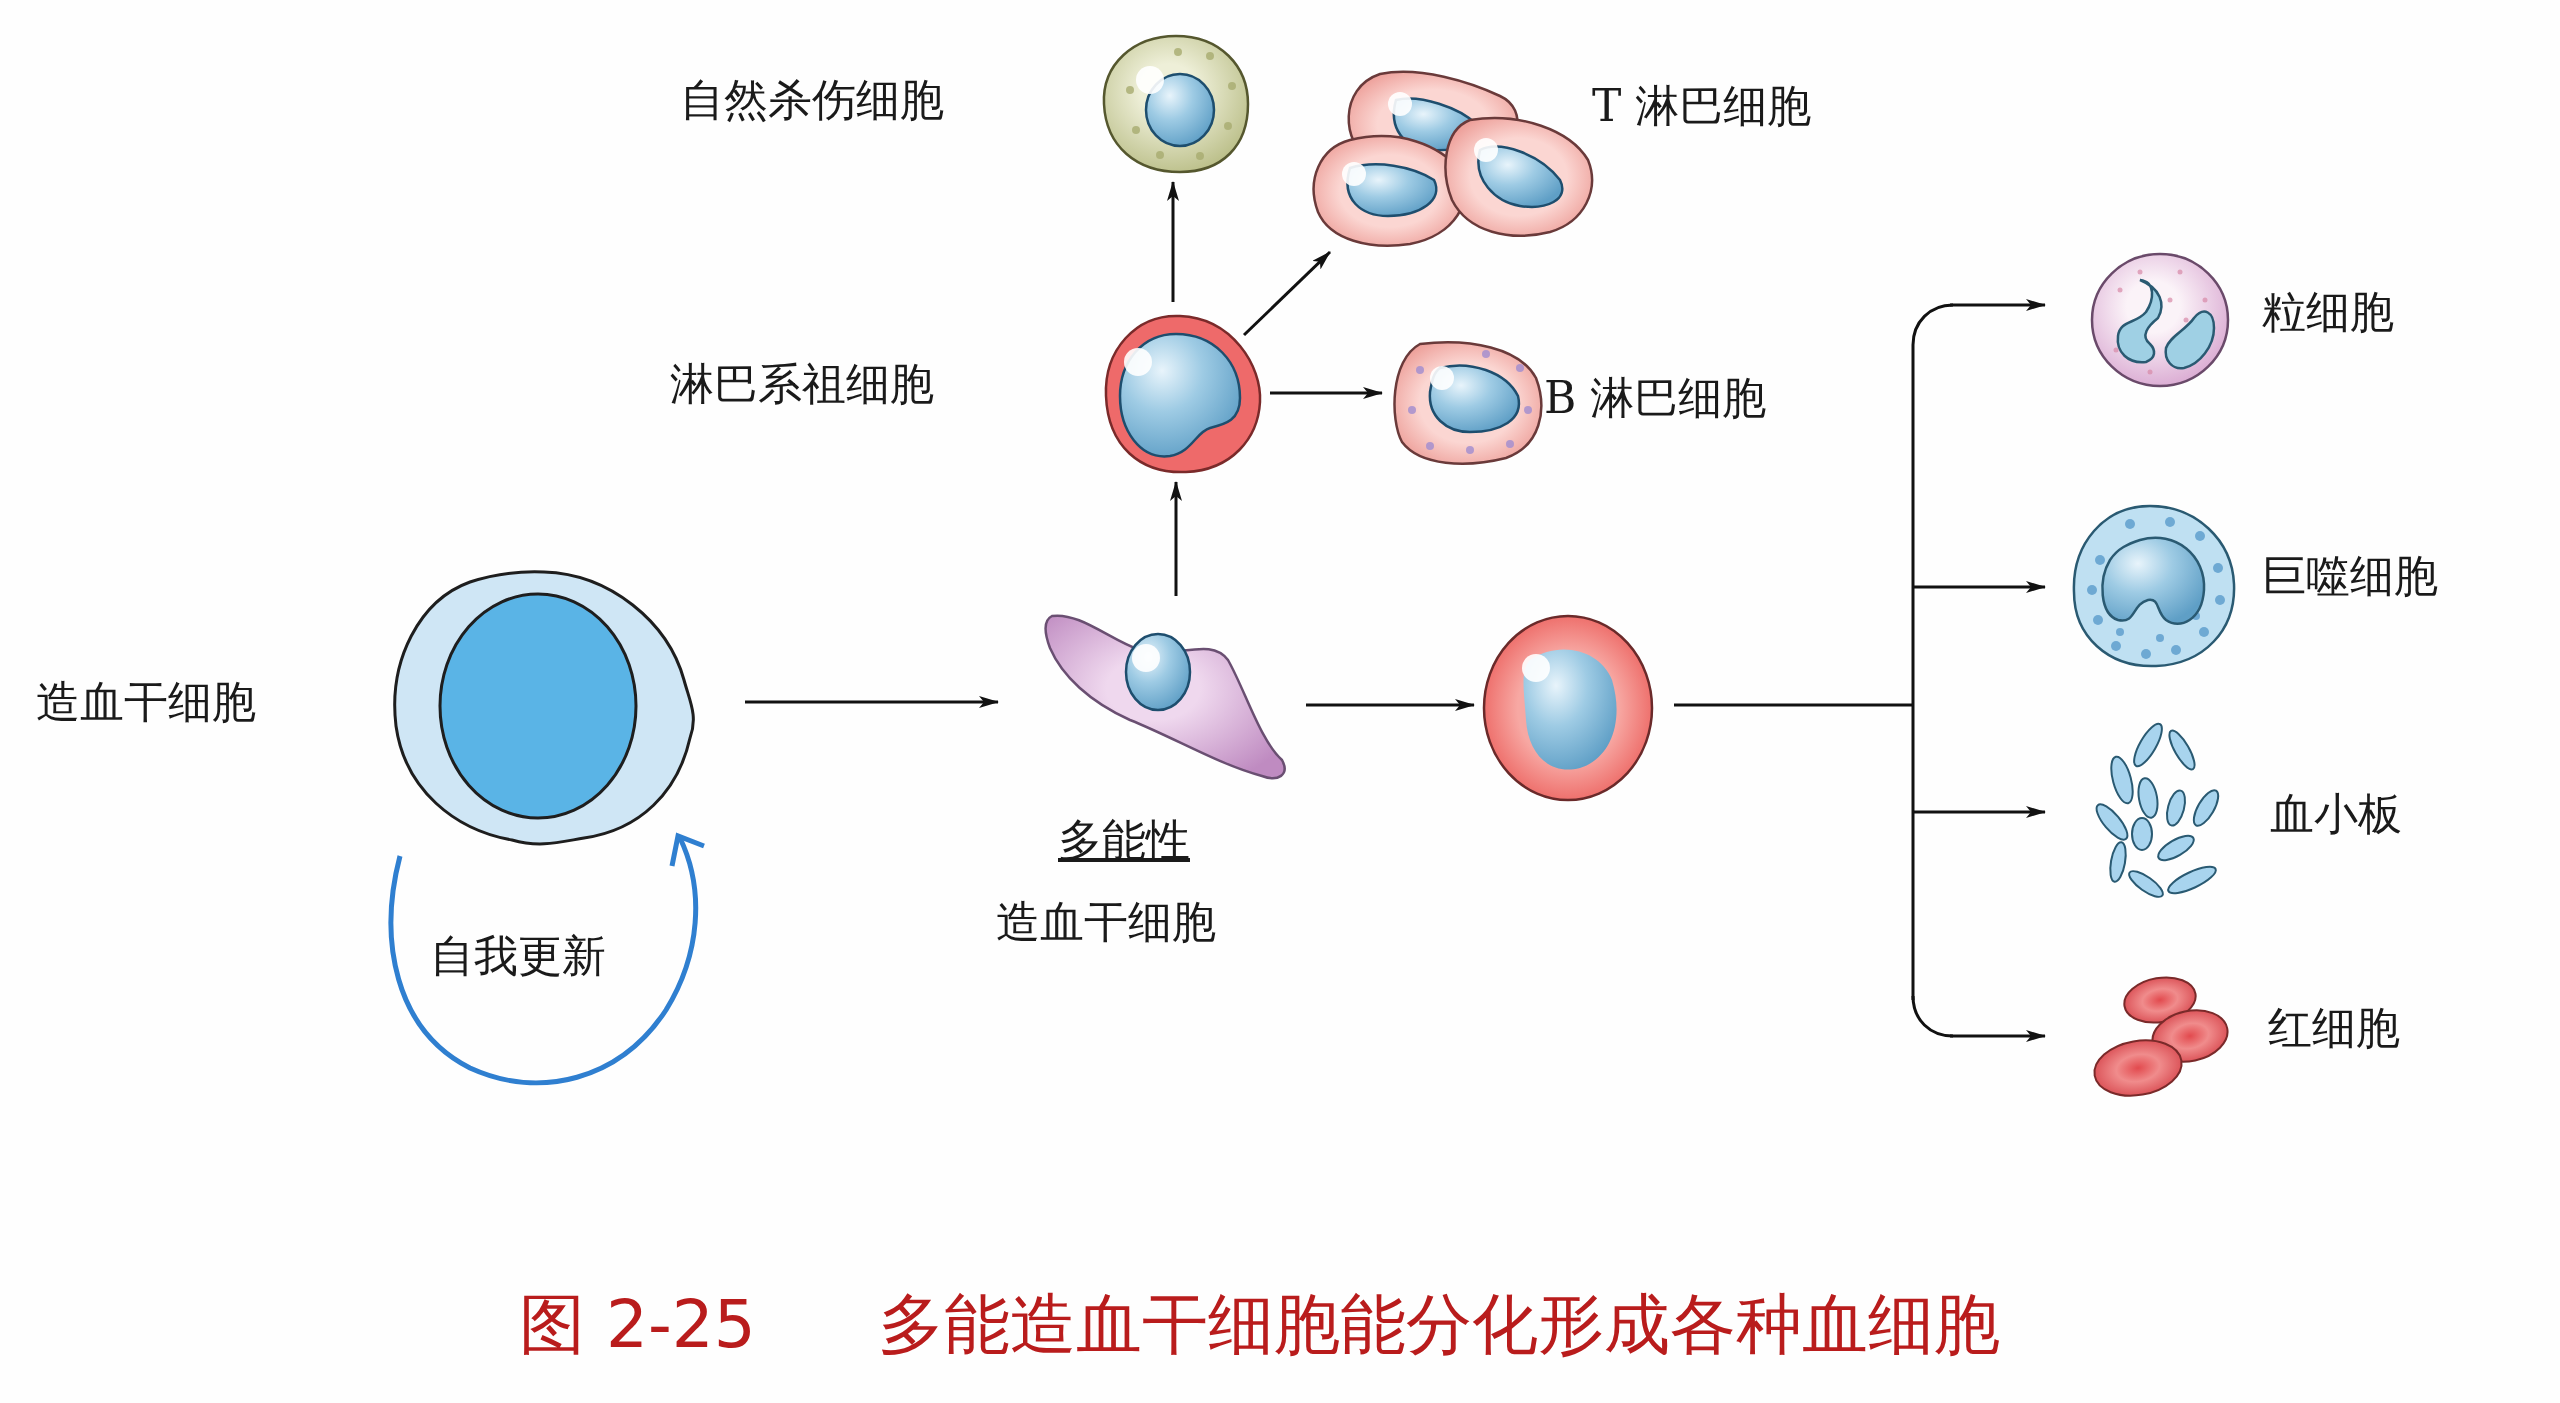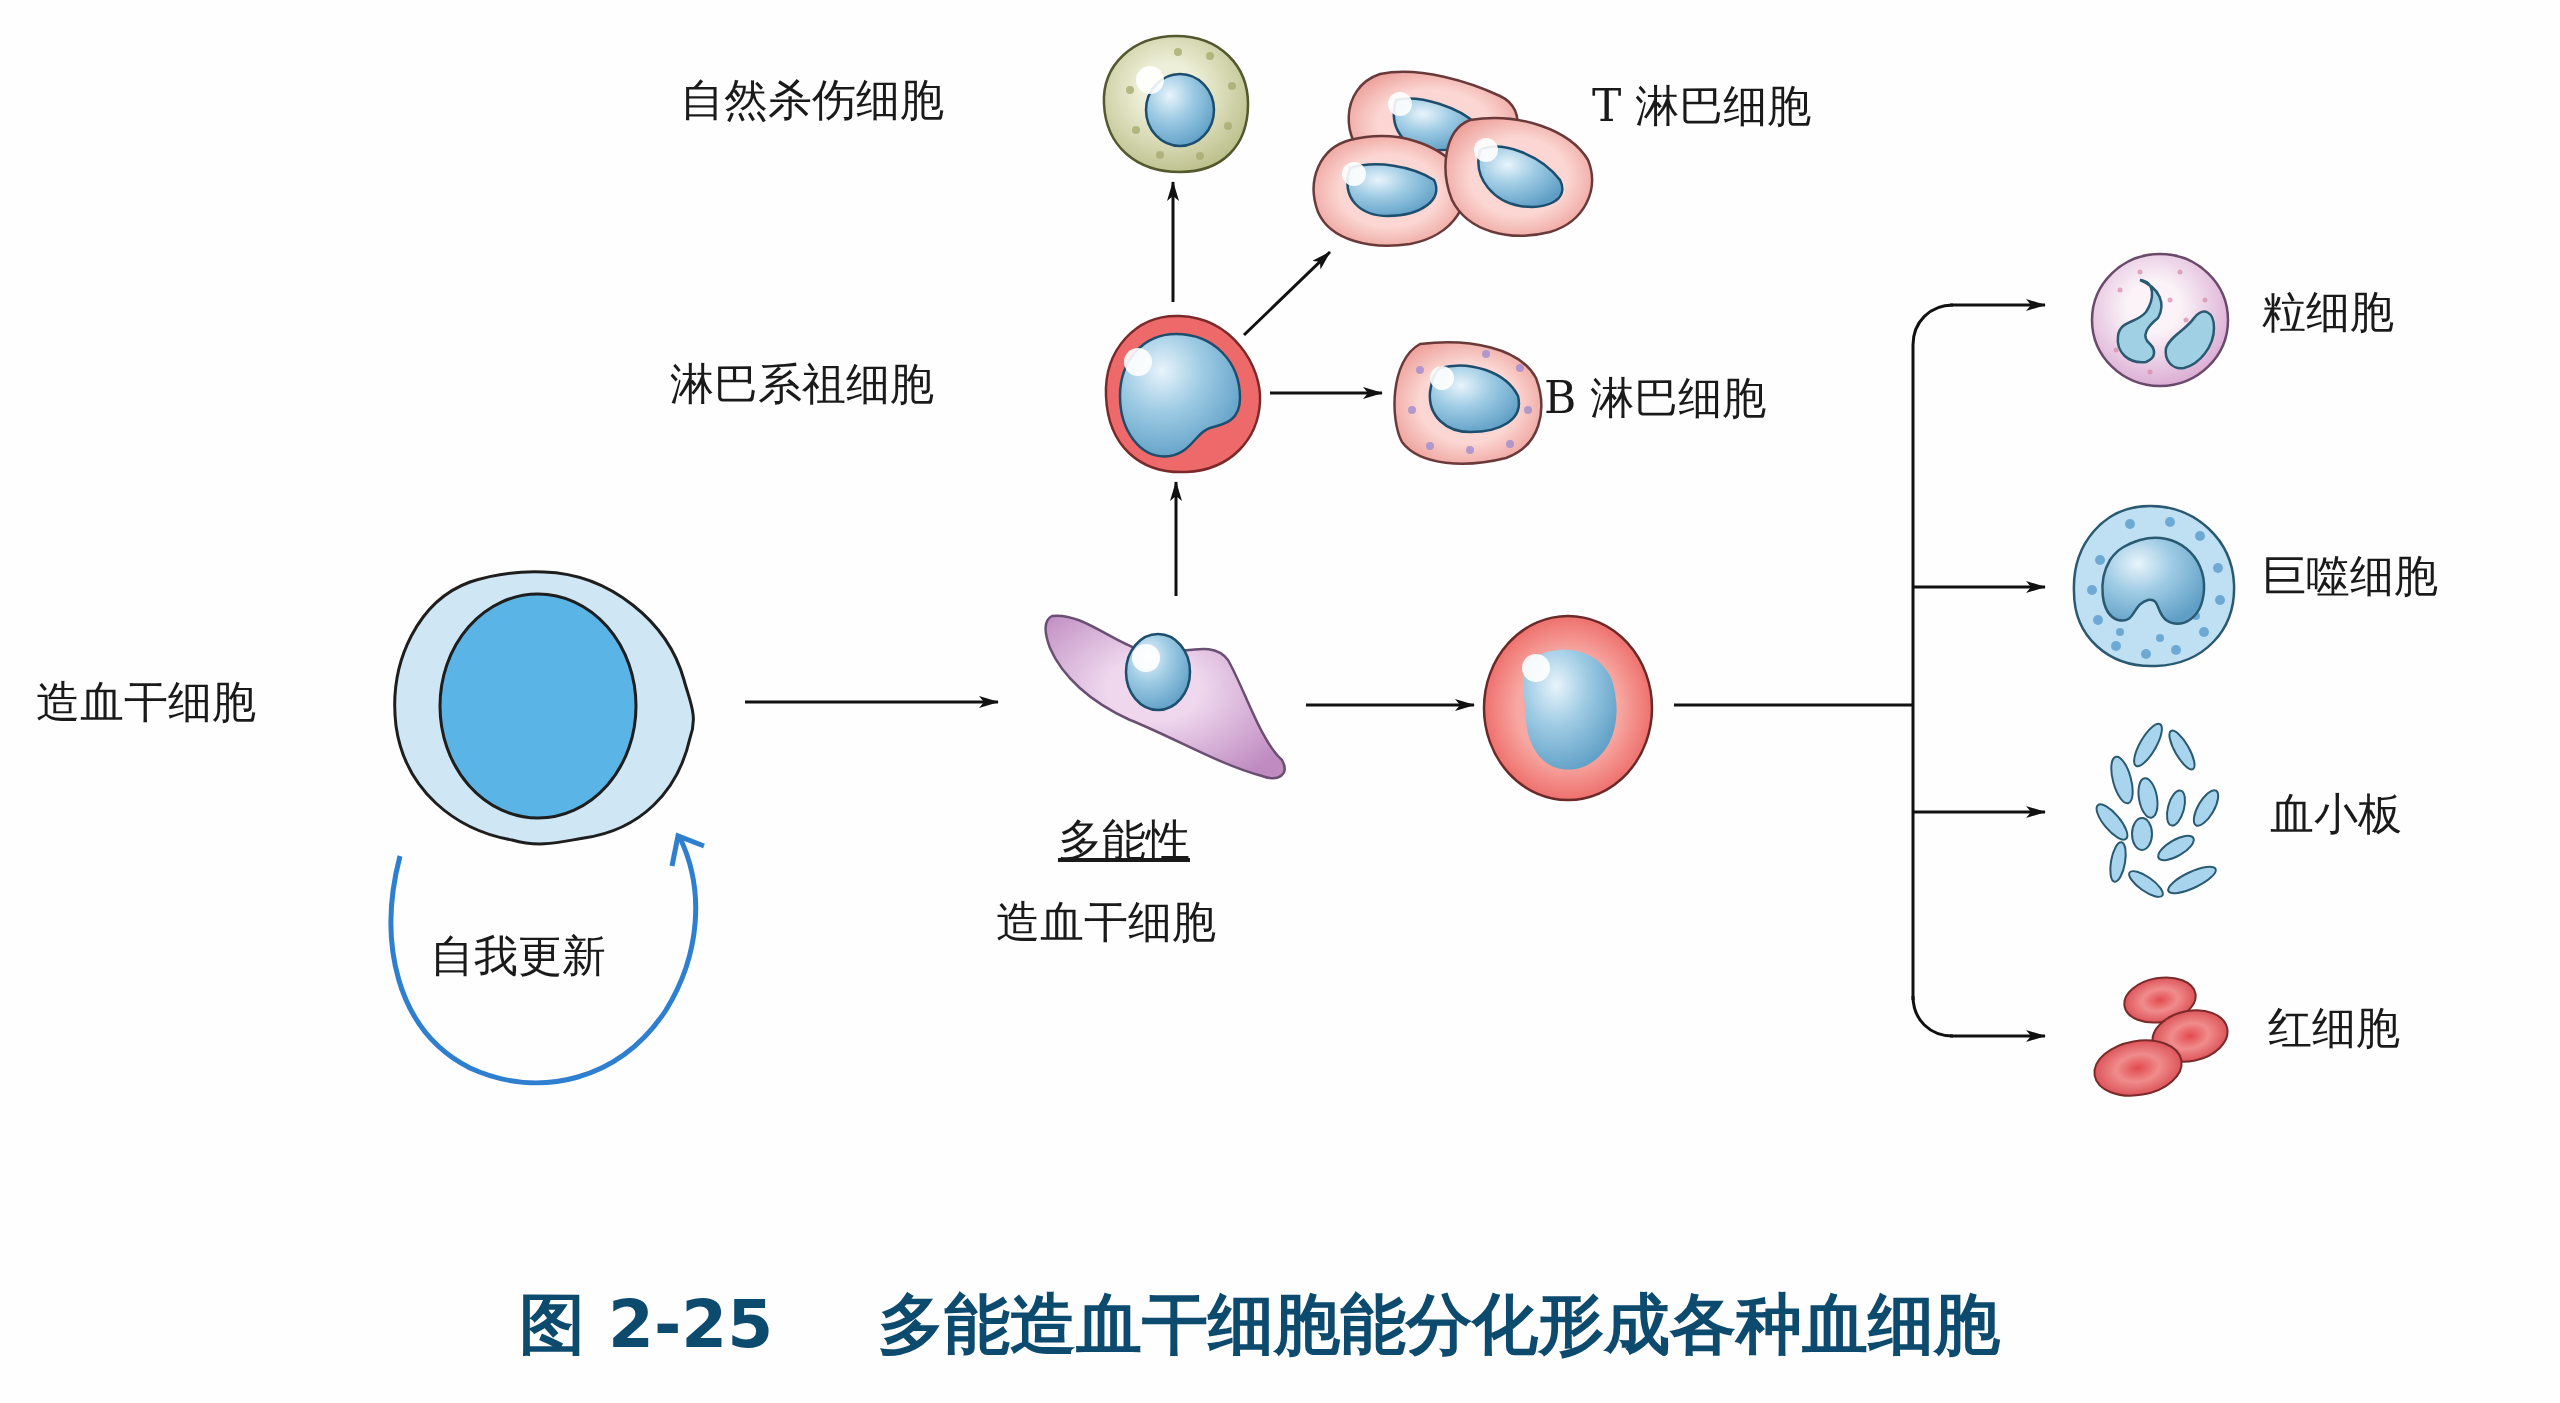--- a/index.html
+++ b/index.html
@@ -1,19 +1,19 @@
 <!DOCTYPE html>
 <html><head>
 <meta charset="utf-8">
 <style>
   html,body{margin:0;padding:0;background:#fdfdfd;}
   #stage{position:relative;width:2560px;height:1403px;overflow:hidden;background:#fefefe;}
   svg#art{position:absolute;left:0;top:0;}
   .lbl{position:absolute;font-family:"DejaVu Serif","Liberation Serif",serif;font-size:44px;line-height:1;color:#1a1a1a;white-space:nowrap;}
-  .cap{position:absolute;font-family:"DejaVu Sans","Liberation Sans",sans-serif;font-size:66px;line-height:1;color:#0c4a6e;white-space:pre;font-weight:bold;}
+  .cap{position:absolute;font-family:"DejaVu Sans","Liberation Sans",sans-serif;font-size:66px;line-height:1;color:#b91c1c;white-space:pre;}
 </style>
 </head>
 <body>
 
 <div id="stage">
 <svg id="art" width="2560" height="1403" viewBox="0 0 2560 1403">
   <defs>
     <marker id="ah" viewBox="0 0 20 12" refX="19" refY="6" markerWidth="20" markerHeight="12" markerUnits="userSpaceOnUse" orient="auto">
       <path d="M0,0 L20,6 L0,12 L5,6 Z" fill="#111"></path>
     </marker>

